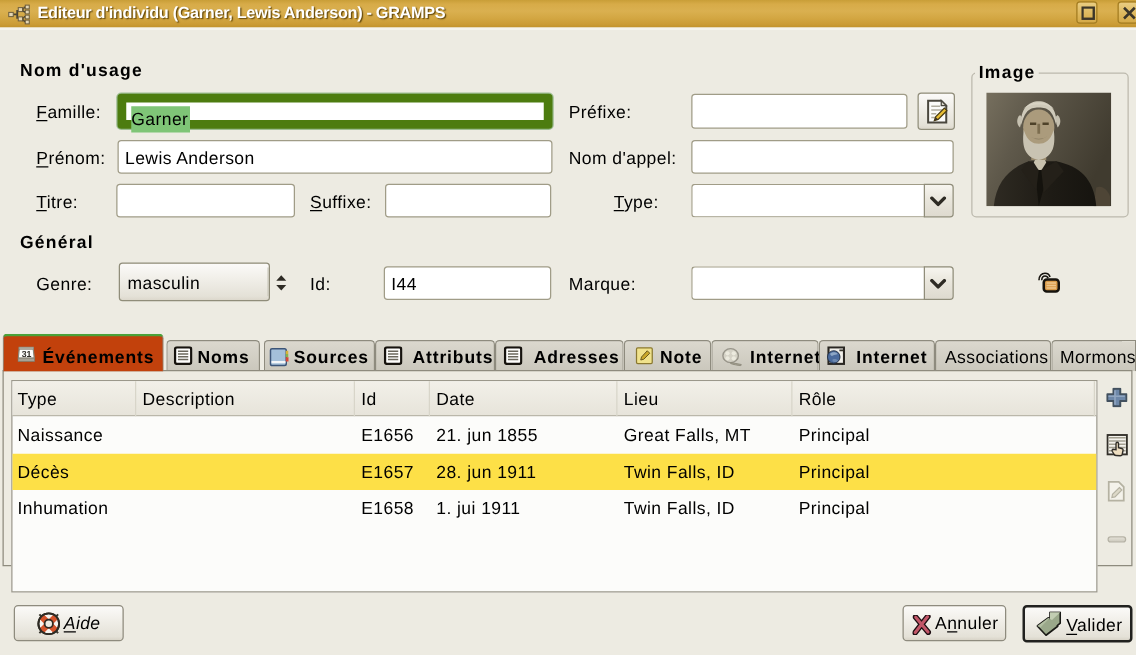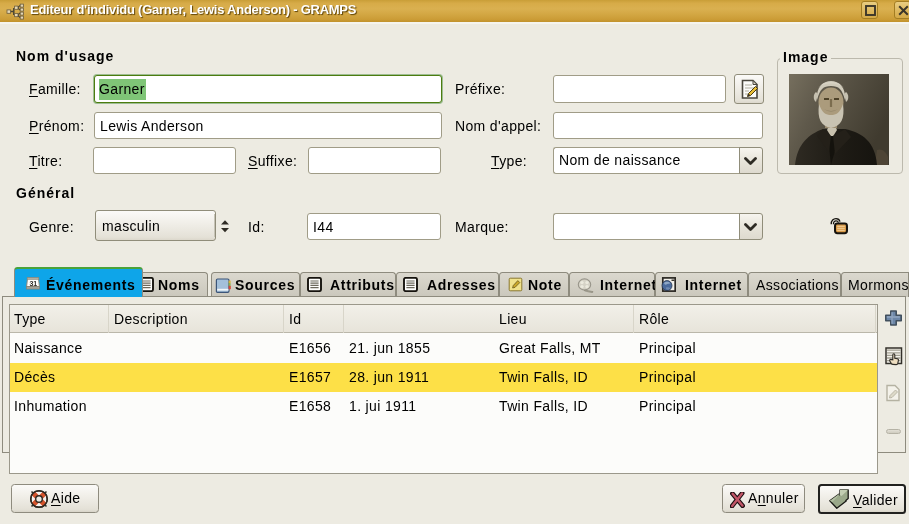--- a/index.html
+++ b/index.html
@@ -20,44 +20,44 @@
 #btn-close { left:894px; }
 
 
 .seclabel { position:absolute; font-weight:bold; font-size:14px; color:#000; letter-spacing:1px; }
 .flabel { position:absolute; font-size:14px; color:#000; }
 .flabel u, .btnlabel u { text-decoration:underline; text-underline-offset:2px; }
 
 
 .entry { position:absolute; background:#fff; border:1px solid #a09c87; border-radius:3px;
   height:27px; font-size:14px; line-height:27px; padding-left:5px; color:#000; }
-.entry-focus { border:1px solid #4d7c0f; box-shadow:0 0 0 1px #9dbd92; }
+.entry-focus { border:7px solid #4d7c0f; box-shadow:0 0 0 1px #9dbd92; }
 .sel { background:#7fc577; padding:2px 1px 3px 0px; }
 
 
 .combo { position:absolute; height:27px; }
 .combo .cin { position:absolute; left:0; top:0; right:23px; bottom:0; background:#fff;
   border:1px solid #a09c87; border-right:none; border-radius:3px 0 0 3px; }
 .combo .cbtn { position:absolute; right:0; top:0; width:24px; bottom:0;
   background:linear-gradient(to bottom,#f7f5ef,#e9e6dc 45%,#dedacf);
   border:1px solid #908d7a; border-radius:0 3px 3px 0; }
 
 
 .gbtn { position:absolute; background:linear-gradient(to bottom,#fbfaf8,#f1efe9 40%,#e4e1d7 90%,#dcd8cc);
   border:1px solid #908d7a; border-radius:3px; }
 .btnlabel { font-size:14px; color:#000; }
 
 
 .tab { position:absolute; top:272px; height:25px; background:linear-gradient(to bottom,#dbd8ce,#cac7bc);
   border:1px solid #8e8b7e; border-bottom:none; border-radius:3.5px 3.5px 0 0;
   font-weight:bold; font-size:14px; }
 .tab.plain { font-weight:normal; }
-.tab-active { position:absolute; top:267px; height:30px; background:#0ea5e9;
+.tab-active { position:absolute; top:267px; height:30px; background:#c2410c;
   border:1px solid #8e8b7e; border-bottom:none; border-radius:3.5px 3.5px 0 0;
-  border-top:2px solid #4aa23a; font-weight:bold; font-size:14px; z-index:5;margin-left:12px; }
+  border-top:2px solid #4aa23a; font-weight:bold; font-size:14px; z-index:5; }
 .tablbl { position:absolute; top:4px; white-space:nowrap; }
 .tab-active .tablbl { top:8px; }
 .tab .tablbl, .tab-active .tablbl { letter-spacing:0.7px; }
 .tab.plain .tablbl { letter-spacing:0.35px; }
 
 
 #panel { position:absolute; left:2px; top:296px; width:904px; height:157px;
   background:#edebe2; border:1px solid #8e8b7e; z-index:1; }
 #list { position:absolute; left:6px; top:7px; width:869px; height:170px;
   background:#fcfcfa; border:1px solid #9b988b; }
@@ -128,21 +128,20 @@
 <div class="entry" style="left:553px;top:112px;width:210px;"></div>
 
 <div class="flabel" style="left:29px;top:153px;"><u>T</u>itre:</div>
 <div class="entry" style="left:93px;top:147px;width:143px;"></div>
 <div class="flabel" style="left:248px;top:153px;"><u>S</u>uffixe:</div>
 <div class="entry" style="left:308px;top:147px;width:133px;"></div>
 <div class="flabel" style="left:455px;top:153px;margin-left:36px;"><u>T</u>ype:</div>
 <div class="combo" style="left:553px;top:147px;width:210px;">
   <div class="cin"></div>
     <div class="cbtn"></div>
-  <div style="position:absolute;left:6px;top:0;line-height:27px;">Nom de naissance</div>
   <svg style="position:absolute;right:6px;top:10px" width="13" height="9" viewBox="0 0 13 9">
     <path d="M1.5 1.5 L6.5 6.5 L11.5 1.5" fill="none" stroke="#2e2b24" stroke-width="2.8" stroke-linecap="round" stroke-linejoin="round"></path>
   </svg>
 </div>
 
 <div class="abs" style="left:777px;top:58px;width:126px;height:116px;border:1px solid #bcb9ad;border-radius:4px;"></div>
 <div class="seclabel" style="left:780px;top:49px;background:#edebe2;padding:0 3px;">Image</div>
 <svg class="abs" style="left:789px;top:74px;" width="100" height="91" viewBox="0 0 100 91">
   <defs>
     <linearGradient id="pbg" x1="0" y1="0" x2="1" y2="0.45">
@@ -277,20 +276,21 @@
 <div class="tab plain" style="left:841px;width:68px;border-top-right-radius:0;">
   <span class="tablbl" style="left:6px;">Mormons</span>
 </div>
 
 <div id="panel">
   <div id="list">
     <div id="lhead">
       <div class="hcell" style="left:0;width:99px;padding-left:4px;">Type</div>
       <div class="hcell" style="left:99px;width:175px;">Description</div>
       <div class="hcell" style="left:274px;width:60px;">Id</div>
+      <div class="hcell" style="left:334px;width:150px;">Date</div>
       <div class="hcell" style="left:484px;width:140px;">Lieu</div>
       <div class="hcell" style="left:624px;width:242px;">Rôle</div>
     </div>
     <div class="lrow" style="top:29px;padding-left:40px;">
       <div class="lcell" style="left:0;padding-left:4px;">Naissance</div>
       <div class="lcell" style="left:274px;">E1656</div>
       <div class="lcell" style="left:334px;">21. jun 1855</div>
       <div class="lcell" style="left:484px;">Great Falls, MT</div>
       <div class="lcell" style="left:624px;">Principal</div>
     </div>
@@ -319,21 +319,21 @@
   <rect x="1" y="1" width="15.5" height="15.5" fill="#f4f2ec" stroke="#33302a" stroke-width="1.5"></rect>
   <path d="M2 3.2 h13.5 M2 5.8 h13.5 M2 8.4 h13.5 M2 11 h13.5 M2 13.6 h13.5" stroke="#a3a091" stroke-width="1.3"></path>
   <path d="M8.8 6.8 C9.6 6.8 9.8 7.4 9.8 8 L9.8 11.2 L12.4 11.8 C13.2 12 13.6 12.6 13.4 13.4 L12.8 16.4 C12.6 17.2 12 17.6 11.2 17.6 L8 17.4 C7.2 17.4 6.6 17 6.2 16.4 L4.8 14 C4.4 13.2 4.8 12.6 5.4 12.4 L7.8 12.8 L7.8 8 C7.8 7.2 8.2 6.8 8.8 6.8 Z" fill="#eedec0" stroke="#2e2b26" stroke-width="1.1"></path>
 </svg>
 <svg class="abs" style="left:885px;top:384px;z-index:20;" width="16" height="18" viewBox="0 0 16 18">
   <path d="M2 1.5 H10 L14 5.5 V16.5 H2 Z" fill="#f4f2ea" stroke="#b5b2a2" stroke-width="1.4"></path>
   <path d="M10.5 6 L12.5 8 L7 13.5 L4.5 14 L5 11.5 Z" fill="#ddd9c8" stroke="#b5b2a2" stroke-width="0.9"></path>
 </svg>
 <div class="abs" style="left:886px;top:429px;width:15px;height:5px;z-index:20;background:linear-gradient(to bottom,#e2dfd5,#cfccc0);border:1px solid #b5b2a5;border-radius:2.5px;"></div>
 
-<div class="bbtn" style="left:11px;width:88px;">
+<div class="bbtn" style="left:11px;width:88px;font-style:italic;">
   <svg style="position:absolute;left:17px;top:4px" width="20" height="20" viewBox="0 0 20 20">
     <defs>
         <clipPath id="buoyclip">
           <circle cx="10" cy="10" r="8.3"></circle>
         </clipPath>
       </defs>
     <path d="M2.5 2.5 L5 5 M17.5 2.5 L15 5 M2.5 17.5 L5 15 M17.5 17.5 L15 15" stroke="#3a3830" stroke-width="1.6"></path>
     <circle cx="10" cy="10" r="8.3" fill="#f6f4f0" stroke="#2e2b24" stroke-width="1.5"></circle>
     <g clip-path="url(#buoyclip)">
       <path d="M2 2 L18 18 M18 2 L2 18" stroke="#d4542c" stroke-width="5"></path>

